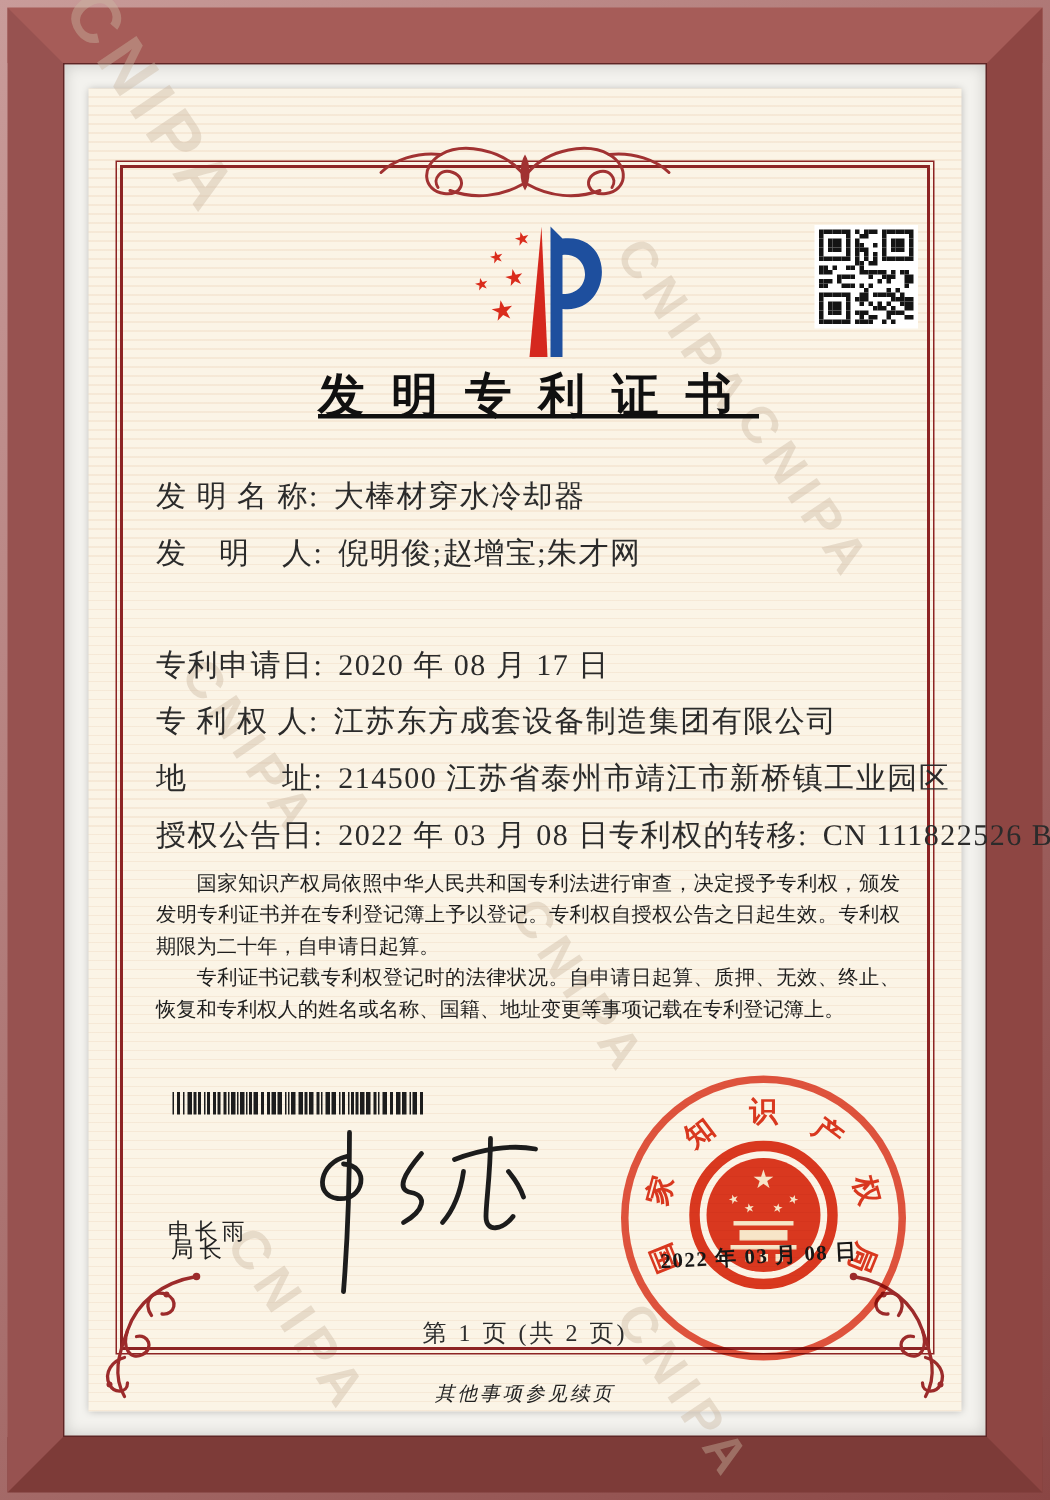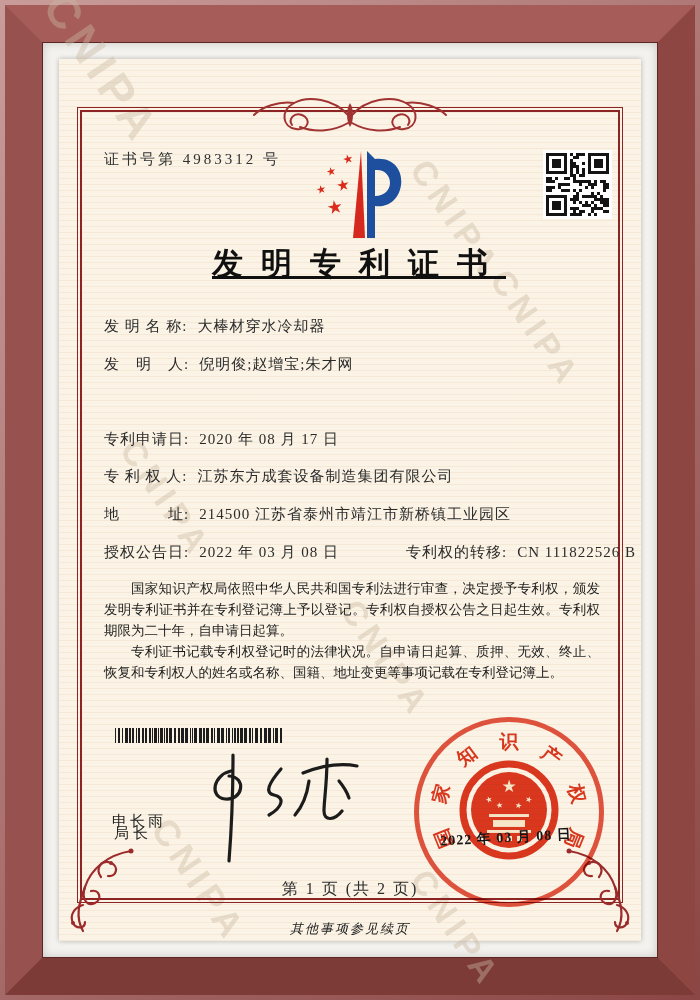--- a/index.html
+++ b/index.html
@@ -14,21 +14,21 @@
          background-image:repeating-linear-gradient(0deg,rgba(214,162,118,.14) 0 1px,transparent 1px 6px);
          box-shadow:0 0 5px rgba(0,0,0,.25);}
   .wm{position:absolute;font-family:"Liberation Sans",sans-serif;font-weight:bold;
       color:rgba(203,183,162,.42);transform:rotate(56deg);letter-spacing:6px;pointer-events:none;}
   .ib-outer{position:absolute;left:18px;top:48px;width:546px;height:796px;
             border:1px solid #8d2424;box-sizing:border-box;}
   .ib-inner{position:absolute;inset:2px;border:2px solid #8d2424;}
   .cert-no{position:absolute;left:45px;top:91px;font-size:15px;letter-spacing:3px;color:#303030;}
   .title{position:absolute;top:184px;left:0;width:100%;text-align:center;font-size:31px;
          font-weight:bold;letter-spacing:18px;text-indent:18px;color:#101010;text-decoration:underline;}
-  .row{position:absolute;left:45px;font-size:15px;color:#2b2b2b;white-space:nowrap;}
+  .row{position:absolute;left:45px;font-size:20px;color:#2b2b2b;white-space:nowrap;}
   .row .lab{letter-spacing:1px;}
   .row .val{margin-left:10px;letter-spacing:1px;}
   .grant2{position:absolute;left:302px;top:0;}
   .paras{position:absolute;left:45px;top:519px;width:496px;font-size:13.5px;line-height:21px;
          color:#1e1e1e;text-align:justify;}
   .paras p{margin:0;text-indent:2em;}
   .qr{position:absolute;left:484px;top:91px;background:#fff;padding:3px;
       display:grid;grid-template-columns:repeat(21,3px);grid-auto-rows:3px;}
   .qr b{display:block;}
   .qr b.on{background:#141414;}
@@ -103,21 +103,20 @@
       <path d="M70,8 C46,12 30,26 24,44 C20,56 26,64 34,60 C42,56 38,46 30,48"></path>
       <path d="M24,44 C18,60 14,74 22,88"></path>
       <path d="M40,34 C34,26 40,16 50,20 C58,23 56,34 47,33"></path>
       <path d="M22,62 C14,64 8,72 12,80 C15,86 24,86 24,79"></path>
     </g>
     <circle cx="70" cy="8" r="2.5" fill="#9c2b2b"></circle>
             <circle cx="50" cy="20" r="2" fill="#9c2b2b"></circle>
             <circle cx="12" cy="80" r="2" fill="#9c2b2b"></circle>
   </svg>
 
-  <div class="cert-no">证书号第 4983312 号</div>
 
   <svg class="logo" width="110" height="95" viewBox="0 0 110 95">
     <g fill="#da2c1c" font-family="DejaVu Sans, sans-serif" text-anchor="middle">
       <text x="54" y="16" font-size="12" transform="rotate(-14 54 16)">★</text>
       <text x="37" y="28" font-size="11" transform="rotate(-14 37 28)">★</text>
       <text x="49" y="43" font-size="15" transform="rotate(-12 49 43)">★</text>
       <text x="27" y="46" font-size="11" transform="rotate(-14 27 46)">★</text>
       <text x="41" y="66" font-size="18" transform="rotate(-10 41 66)">★</text>
     </g>
     <polygon points="66,4 58,91 70,91" fill="#d5281e"></polygon>

